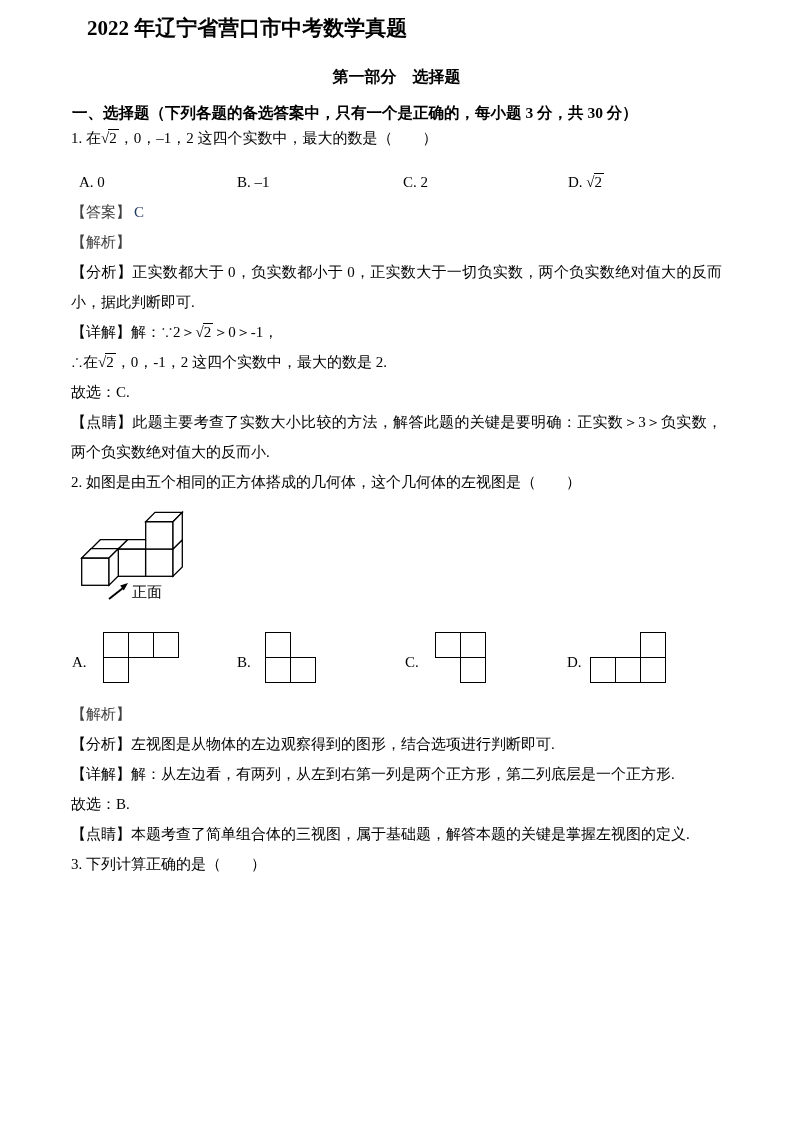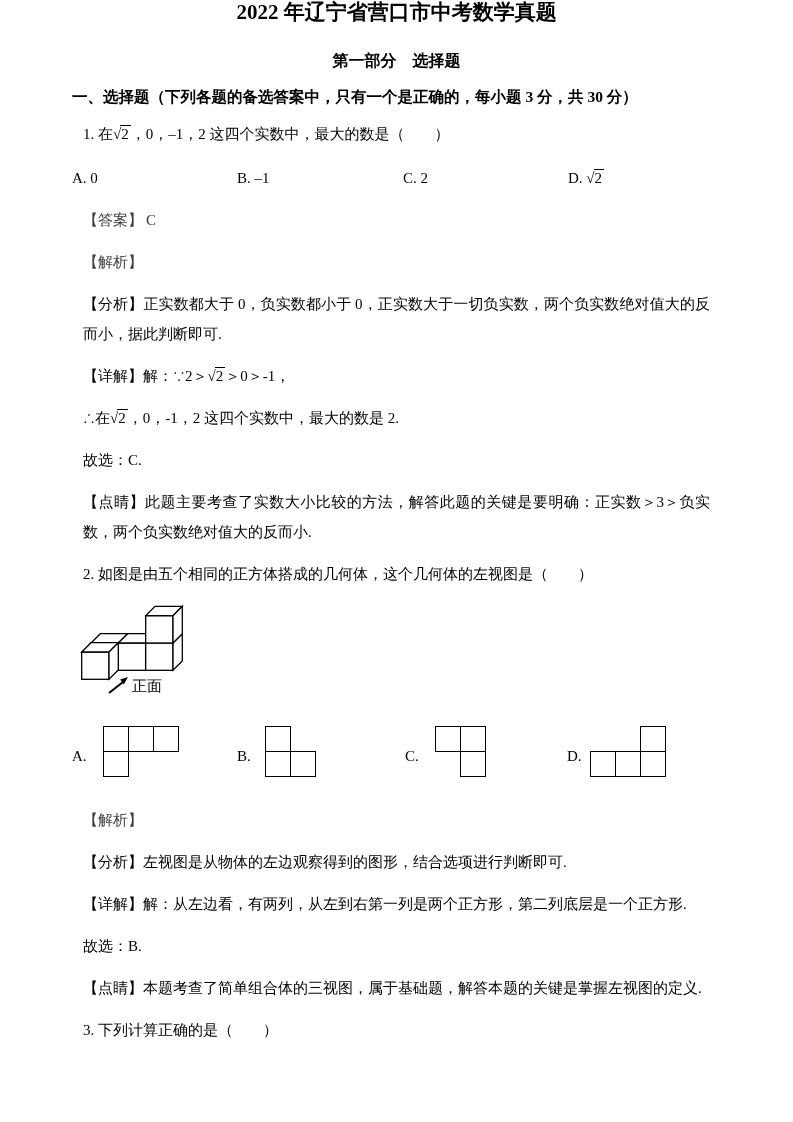--- a/index.html
+++ b/index.html
@@ -1,32 +1,32 @@
 <!DOCTYPE html>
 <html><head>
 <meta charset="utf-8">
 <style>
   html,body { margin:0; padding:0; background:#e8e8e8; }
   .page {
     width:793px; height:1122px; margin:0 auto; background:#ffffff;
     font-family:"Liberation Serif","DejaVu Serif",serif; color:#000;
     padding:0 71px; box-sizing:border-box; position:relative; overflow:hidden;
   }
-  .title { margin:0; text-align:center; font-size:21px; font-weight:bold; line-height:25px; }
+  .title { margin:16px; text-align:left; font-size:21px; font-weight:bold; line-height:25px; }
   .part  { margin:26px 0 12px; text-align:center; font-size:16px; font-weight:bold; line-height:20px; }
   .section-head { margin:16px 1px 0; font-size:15.5px; font-weight:bold; line-height:20px; }
-  p.line { margin:12px; font-size:15px; line-height:30px; }
+  p.line { margin:0; font-size:15px; line-height:30px; }
   .just { text-align:justify; }
   .m12 { margin-top:12px; } .m14 { margin-top:14px; } .m10 { margin-top:10px; }
   .m6 { margin-top:6px; } .m4 { margin-top:4px; } .m2 { margin-top:2px; }
   .blue { color:#404040; }
   .ans  { color:#223a5e; margin-left:3px; }
   .opt-row { position:relative; height:30px; font-size:15px; line-height:30px; }
   .opt-row .opt { position:absolute; top:0; white-space:nowrap; }
-  .o1 { left:1px; } .o2 { left:166px; } .o3 { left:332px; } .o4 { left:497px; }
+  .o1 { left:8px; } .o2 { left:166px; } .o3 { left:332px; } .o4 { left:497px; }
   .sqrt { white-space:nowrap; }
   .sqrt .radicand { border-top:1.2px solid #000; padding:0 2px 0 1px; margin-left:-1px; }
   .cube-svg { display:block; margin:10px 0 0 4px; }
   .cube-svg .face { fill:#fff; stroke:#000; stroke-width:1.3; stroke-linejoin:miter; }
   .cube-svg text { font-size:15px; font-family:"Liberation Serif","DejaVu Serif",serif; fill:#000; }
   .shape-row { position:relative; height:82px; margin-top:8px; font-size:15px; }
   .shape-row .letter { position:absolute; top:30px; line-height:30px; }
   .L1 { left:1px; } .L2 { left:166px; } .L3 { left:334px; } .L4 { left:496px; }
   .shape { position:absolute; top:15px; }
   .S1 { left:32px; } .S2 { left:194px; } .S3 { left:364px; } .S4 { left:519px; }

